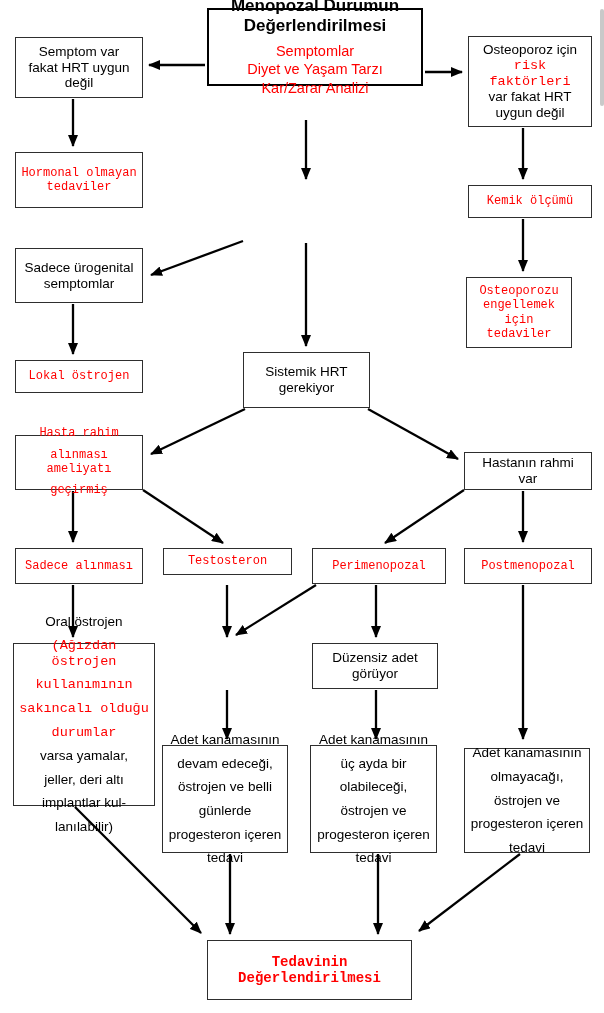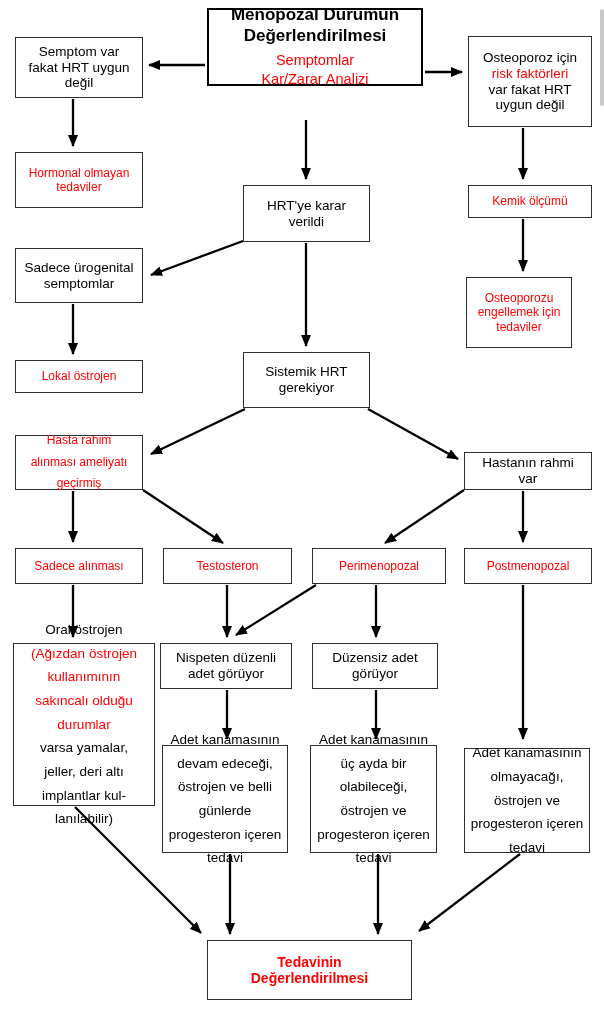--- a/index.html
+++ b/index.html
@@ -18,21 +18,21 @@
   .edge{stroke:var(--arrow);stroke-width:2.3;fill:none;}
   .node{
     position:absolute;box-sizing:border-box;background:#fff;
     border:1px solid var(--border);
     display:flex;flex-direction:column;justify-content:center;align-items:center;
     text-align:center;font-size:13.5px;line-height:1.17;color:#000;
     padding:2px 3px;
   }
   .b2{border:2px solid #000;}
   .bold{font-weight:bold;}
-  .red{color:var(--accent);}
+  .red{color:var(--accent);font-family:Liberation Mono, monospace;}
   .fs14{font-size:12px;}
   .fs16{font-size:14px;}
   .title-head{font-weight:bold;font-size:17px;line-height:1.2;color:#000;}
   .title-sub{font-size:14.5px;line-height:1.3;margin-top:5px;color:var(--accent);}
   .tight{line-height:1.16;gap:8px;}
   #scrollbar-thumb{
     position:absolute;right:0;top:9px;width:4px;height:97px;
     background:var(--scrollbar);border-radius:2px;
   }
 </style>
@@ -75,20 +75,21 @@
     <line class="edge" x1="520" y1="854" x2="419" y2="931" marker-end="url(#ah)"></line>
   </svg>
 
   <div class="node b2" style="left:207px;top:8px;width:216px;height:78px">
     <div class="title-head">
       <div>Menopozal Durumun</div>
       <div>Değerlendirilmesi</div>
     </div>
     <div class="title-sub">
       <div>Semptomlar</div>
+      <div>Diyet ve Yaşam Tarzı</div>
       <div>Kar/Zarar Analizi</div>
     </div>
   </div>
 
   <div class="node" style="left:15px;top:37px;width:128px;height:61px">
     <div>Semptom var</div>
     <div>fakat HRT uygun</div>
     <div>değil</div>
   </div>
 
@@ -97,24 +98,20 @@
     <div class="red">risk faktörleri</div>
     <div>var fakat HRT</div>
     <div>uygun değil</div>
   </div>
 
   <div class="node red fs14" style="left:15px;top:152px;width:128px;height:56px">
     <div>Hormonal olmayan</div>
     <div>tedaviler</div>
   </div>
 
-  <div class="node" style="left:243px;top:185px;width:127px;height:57px">
-    <div>HRT'ye karar</div>
-    <div>verildi</div>
-  </div>
 
   <div class="node red fs14" style="left:468px;top:185px;width:124px;height:33px">
     <div>Kemik ölçümü</div>
   </div>
 
   <div class="node" style="left:15px;top:248px;width:128px;height:55px">
     <div>Sadece ürogenital</div>
     <div>semptomlar</div>
   </div>
 
@@ -141,21 +138,21 @@
 
   <div class="node" style="left:464px;top:452px;width:128px;height:38px">
     <div>Hastanın rahmi</div>
     <div>var</div>
   </div>
 
   <div class="node red fs14" style="left:15px;top:548px;width:128px;height:36px">
     <div>Sadece alınması</div>
   </div>
 
-  <div class="node red fs14" style="left:163px;top:548px;width:129px;height:36px">
+  <div class="node red fs14" style="left:163px;top:548px;width:129px;height:27px">
     <div>Testosteron</div>
   </div>
 
   <div class="node red fs14" style="left:312px;top:548px;width:134px;height:36px">
     <div>Perimenopozal</div>
   </div>
 
   <div class="node red fs14" style="left:464px;top:548px;width:128px;height:36px">
     <div>Postmenopozal</div>
   </div>
@@ -165,24 +162,20 @@
     <div class="red">(Ağızdan östrojen</div>
     <div class="red">kullanımının</div>
     <div class="red">sakıncalı olduğu</div>
     <div class="red">durumlar</div>
     <div>varsa yamalar,</div>
     <div>jeller, deri altı</div>
     <div>implantlar kul-</div>
     <div>lanılabilir)</div>
   </div>
 
-  <div class="node" style="left:160px;top:643px;width:132px;height:46px">
-    <div>Nispeten düzenli</div>
-    <div>adet görüyor</div>
-  </div>
 
   <div class="node" style="left:312px;top:643px;width:126px;height:46px">
     <div>Düzensiz adet</div>
     <div>görüyor</div>
   </div>
 
   <div class="node tight" style="left:162px;top:745px;width:126px;height:108px">
     <div>Adet kanamasının</div>
     <div>devam edeceği,</div>
     <div>östrojen ve belli</div>

